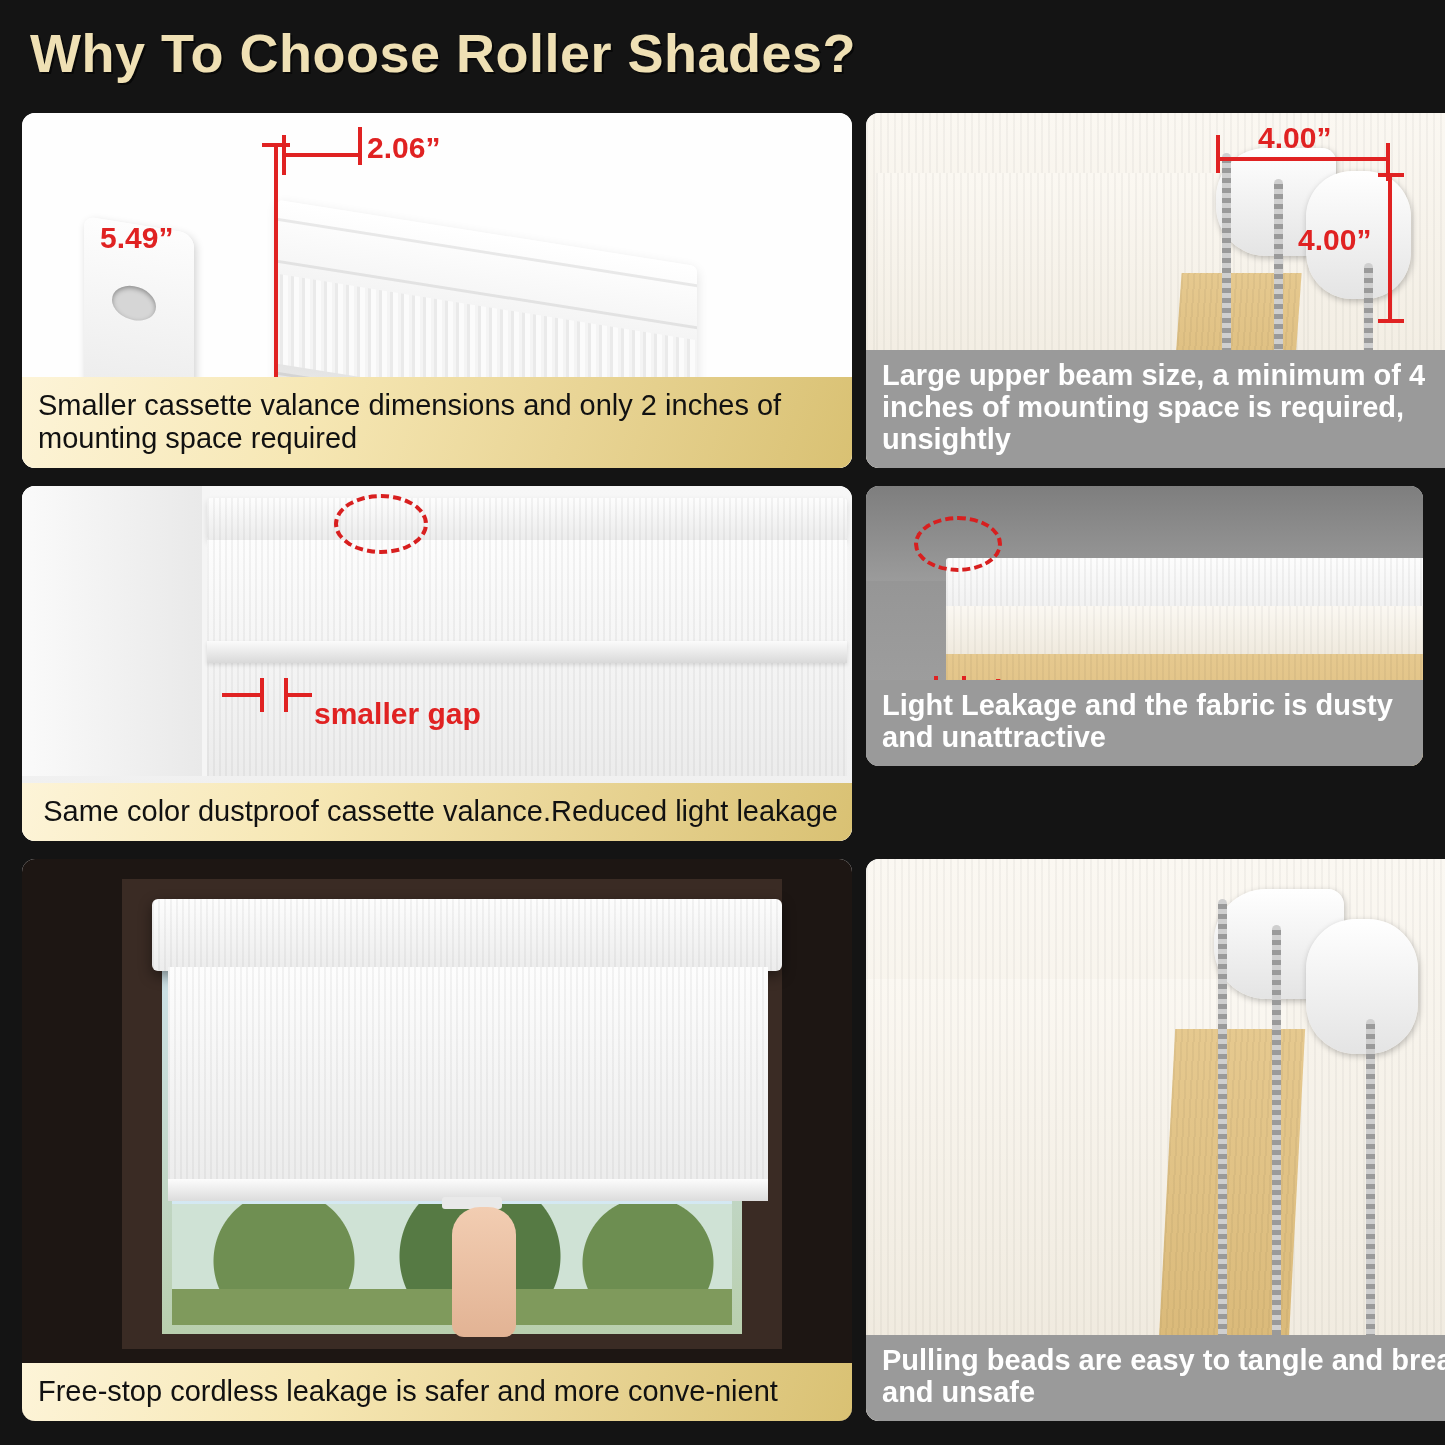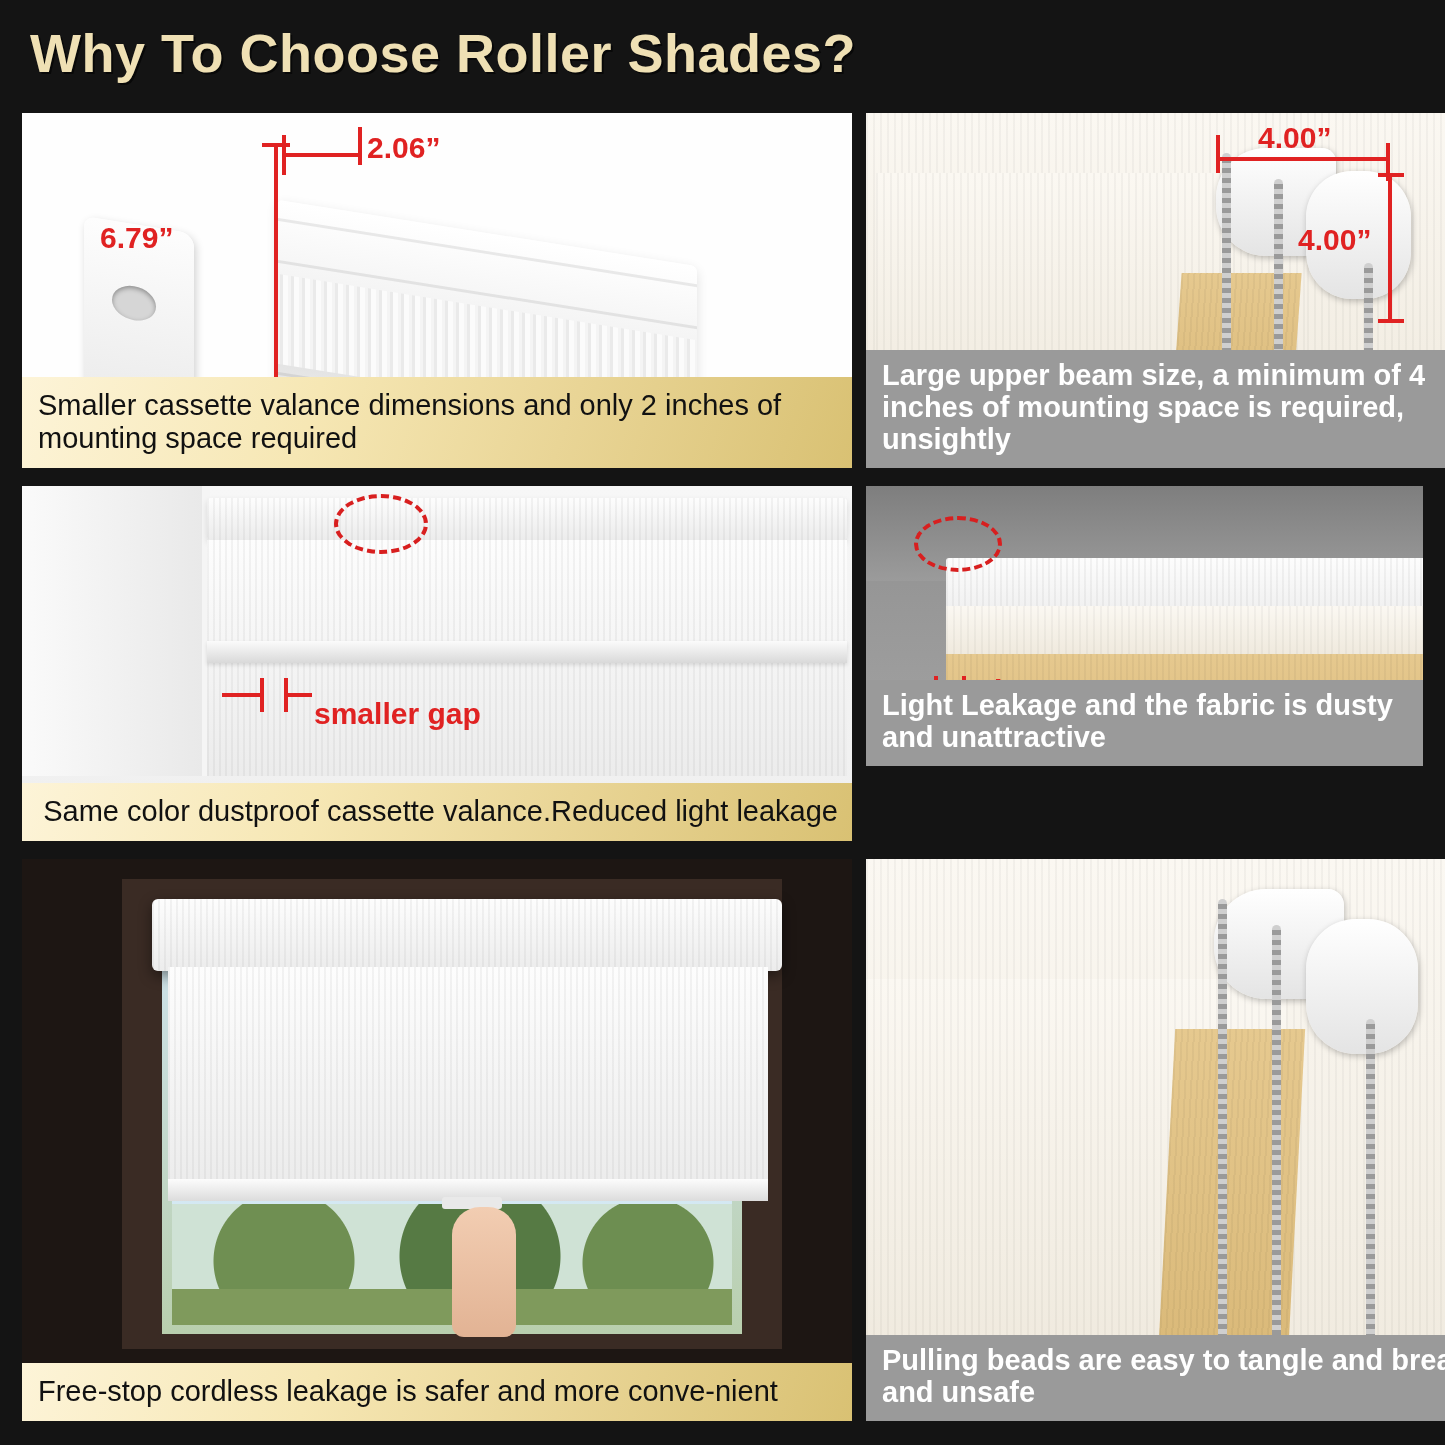--- a/index.html
+++ b/index.html
@@ -28,20 +28,21 @@
     letter-spacing: 0.5px;
     color: #efe0b4;
     text-shadow: 2px 2px 0 rgba(0,0,0,0.6);
     white-space: nowrap;
   }
 
   .card {
     position: absolute;
     overflow: hidden;
     background: #ffffff;
+    border-radius: 13px;
   }
 
   
   .caption {
     position: absolute;
     left: 0;
     bottom: 0;
     width: 100%;
     box-sizing: border-box;
     padding: 12px 14px 14px 16px;
@@ -168,21 +169,21 @@
       </div>
 
       <div class="tick-v" style="left:260px; top:22px; height:40px;"></div>
       <div class="tick-v" style="left:336px; top:14px; height:38px;"></div>
       <div class="arrow-h" style="left:260px; top:40px; width:78px;"></div>
       <div class="dimtext" style="left:345px; top:18px;">2.06”</div>
 
       <div class="arrow-h" style="left:252px; top:30px; width:4px; height:288px;"></div>
       <div class="arrow-h" style="left:240px; top:30px; width:28px;"></div>
       <div class="arrow-h" style="left:240px; top:314px; width:28px;"></div>
-      <div class="dimtext" style="left:78px; top:108px;">6.79”</div>
+      <div class="dimtext" style="left:78px; top:108px;">5.49”</div>
     </div>
     <div class="caption gold">Smaller cassette valance dimensions and only 2 inches of mounting space required</div>
   </div>
 
   <div class="card" style="left:866px; top:113px; width:621px; height:355px;">
     <div class="sheerfabric" style="position:absolute; inset:0;">
 
       <div class="sheerfabric" style="position:absolute; left:10px; top:60px; width:430px; height:260px;"></div>
       <div class="tanfabric" style="position:absolute; left:310px; top:160px; width:120px; height:160px; transform:skewX(-4deg);"></div>
 

